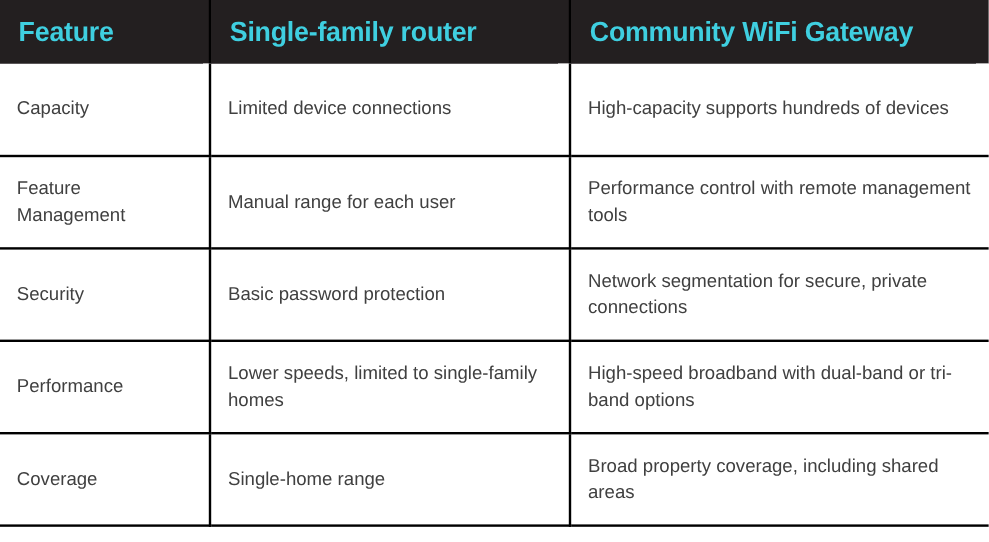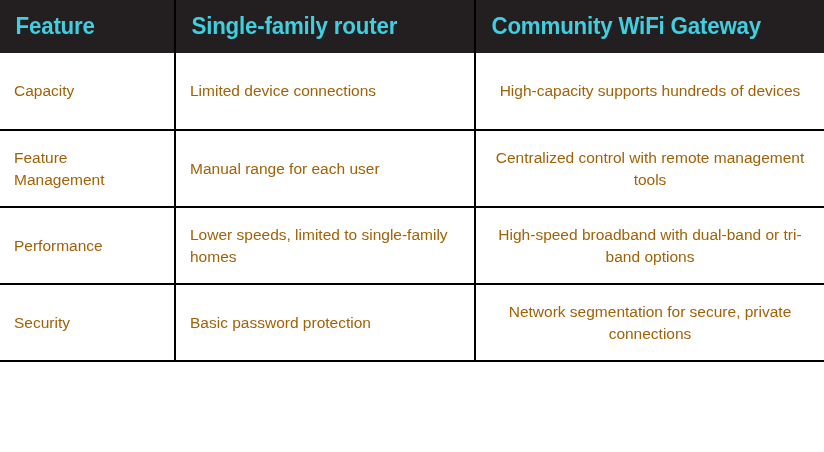--- a/index.html
+++ b/index.html
@@ -56,35 +56,35 @@
 
   
   th.header-cell.col-router,
   th.header-cell.col-gateway {
     border-left: 2px solid #000000;
   }
 
   
   tbody td.body-cell {
     background: #ffffff;
-    color: #a16207;
+    color: #404040;
     font-family: "Liberation Sans", sans-serif;
     font-size: 15.5px;
     line-height: 1.42;
     font-weight: normal;
     vertical-align: middle;
     padding: 8px 14px 8px 14px;
     border: 2px solid #000000;
     box-sizing: border-box;
     height: 77px;
   }
 
   tbody td.body-cell.col-feature { width: 175px; border-left: none; }
   tbody td.body-cell.col-router  { width: 300px; margin-top: 46px; }
-  tbody td.body-cell.col-gateway { width: 349px; border-right: none; text-align: center; }
+  tbody td.body-cell.col-gateway { width: 349px; border-right: none; }
 
   tbody tr.body-row:first-child td.body-cell { border-top: none; }
 
   .cell-text { display: block; }
 </style>
 </head>
 <body>
 
 <div class="table-wrap">
   <table class="comparison-table">
@@ -110,44 +110,55 @@
       </tr>
 
       <tr class="body-row">
         <td class="body-cell col-feature">
           <span class="cell-text">Feature Management</span>
         </td>
         <td class="body-cell col-router">
           <span class="cell-text">Manual range for each user</span>
         </td>
         <td class="body-cell col-gateway">
-          <span class="cell-text">Centralized control with remote management tools</span>
+          <span class="cell-text">Performance control with remote management tools</span>
+        </td>
+      </tr>
+
+      <tr class="body-row">
+        <td class="body-cell col-feature">
+          <span class="cell-text">Security</span>
+        </td>
+        <td class="body-cell col-router">
+          <span class="cell-text">Basic password protection</span>
+        </td>
+        <td class="body-cell col-gateway">
+          <span class="cell-text">Network segmentation for secure, private connections</span>
         </td>
       </tr>
 
       <tr class="body-row">
         <td class="body-cell col-feature">
           <span class="cell-text">Performance</span>
         </td>
         <td class="body-cell col-router">
           <span class="cell-text">Lower speeds, limited to single-family homes</span>
         </td>
         <td class="body-cell col-gateway">
           <span class="cell-text">High-speed broadband with dual-band or tri-band options</span>
         </td>
       </tr>
 
       <tr class="body-row">
         <td class="body-cell col-feature">
-          <span class="cell-text">Security</span>
+          <span class="cell-text">Coverage</span>
         </td>
         <td class="body-cell col-router">
-          <span class="cell-text">Basic password protection</span>
+          <span class="cell-text">Single-home range</span>
         </td>
         <td class="body-cell col-gateway">
-          <span class="cell-text">Network segmentation for secure, private connections</span>
+          <span class="cell-text">Broad property coverage, including shared areas</span>
         </td>
       </tr>
-
 
     </tbody>
   </table>
 </div>
 
 </body></html>

